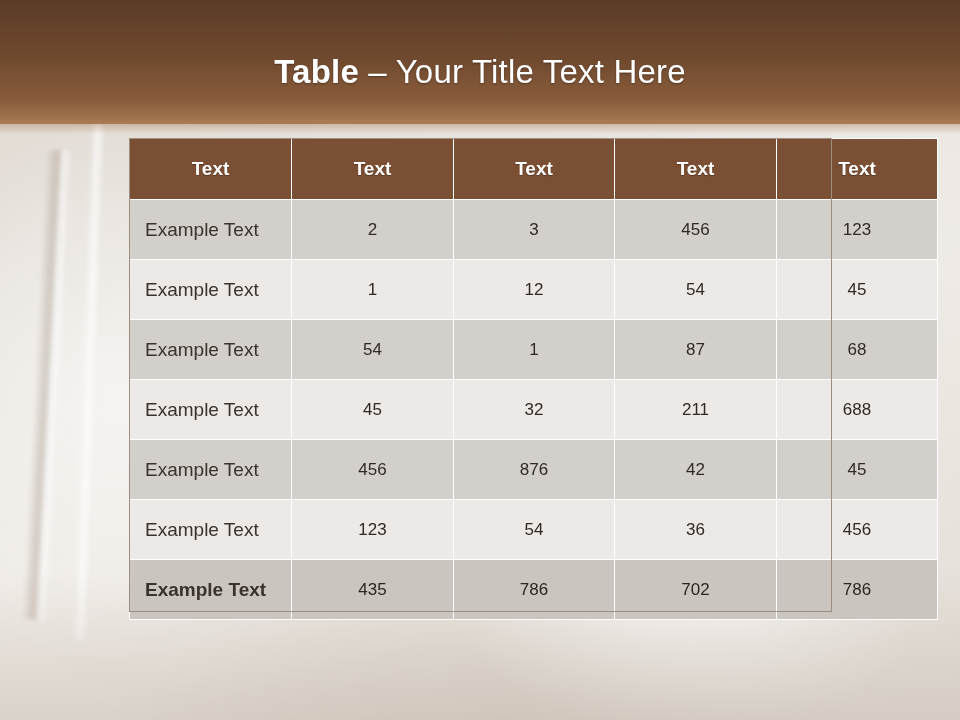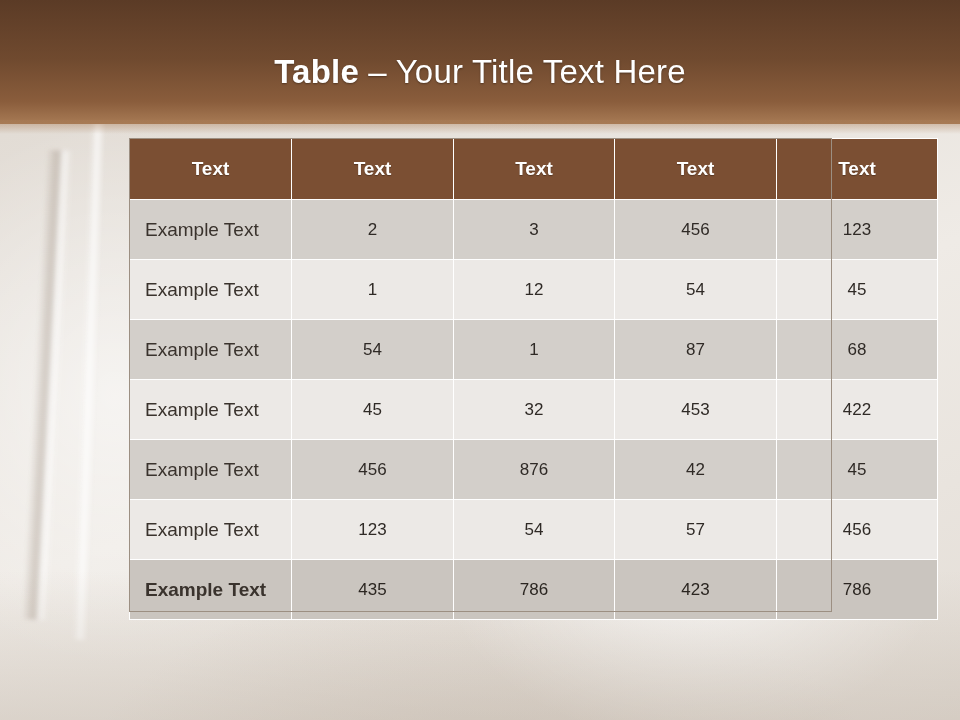--- a/index.html
+++ b/index.html
@@ -202,42 +202,42 @@
           <td class="first-col">Example Text</td>
           <td>54</td>
           <td>1</td>
           <td>87</td>
           <td>68</td>
         </tr>
         <tr class="row-light">
           <td class="first-col">Example Text</td>
           <td>45</td>
           <td>32</td>
-          <td>453</td>
-          <td>422</td>
+          <td>211</td>
+          <td>688</td>
         </tr>
         <tr class="row-dark">
           <td class="first-col">Example Text</td>
           <td>456</td>
           <td>876</td>
           <td>42</td>
           <td>45</td>
         </tr>
         <tr class="row-light">
           <td class="first-col">Example Text</td>
           <td>123</td>
           <td>54</td>
-          <td>57</td>
+          <td>36</td>
           <td>456</td>
         </tr>
         <tr class="row-total">
           <td class="first-col">Example Text</td>
           <td>435</td>
           <td>786</td>
-          <td>423</td>
+          <td>702</td>
           <td>786</td>
         </tr>
       </tbody>
     </table>
   </div>
 
   <div class="table-outline"></div>
 </div>
 
 </body></html>

